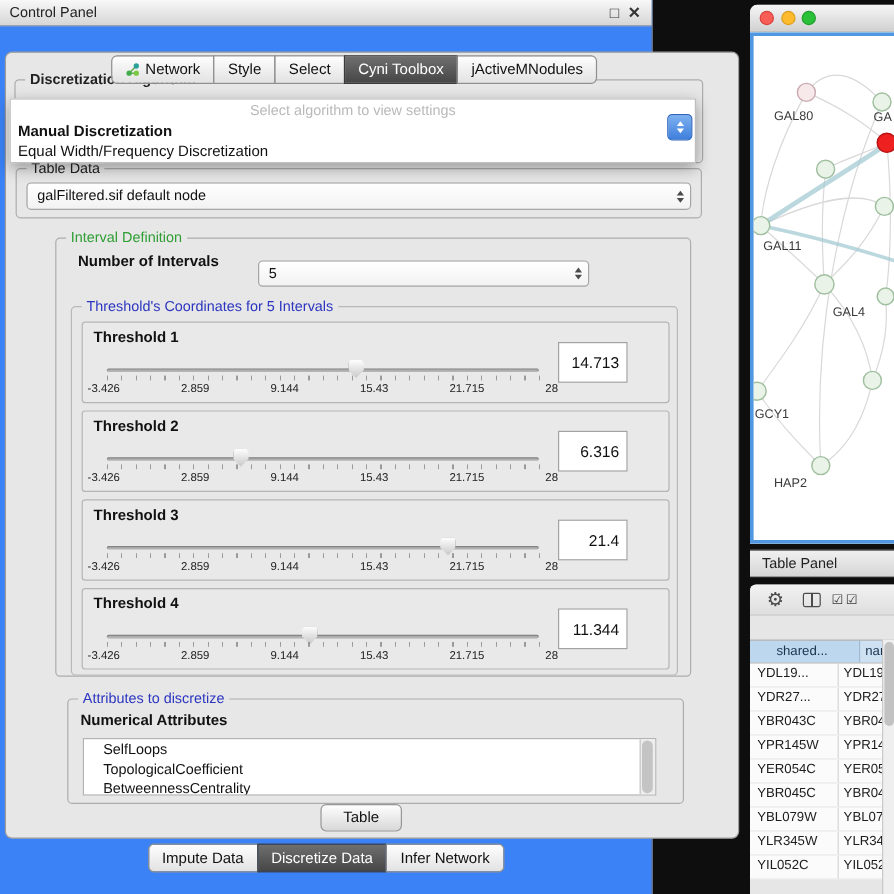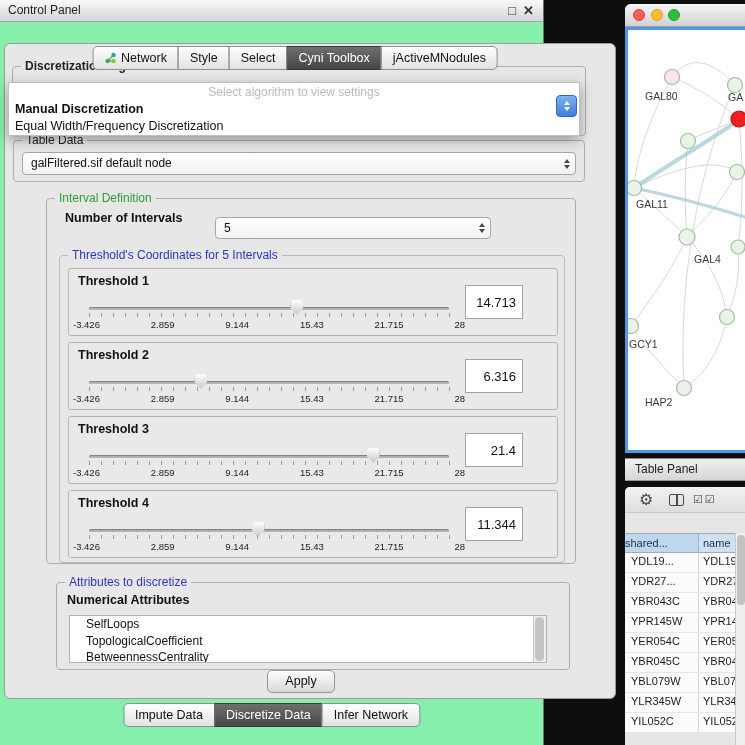--- a/index.html
+++ b/index.html
@@ -1,21 +1,21 @@
 <!DOCTYPE html>
 <html><head>
 <meta charset="utf-8">
 <style>
   *{box-sizing:border-box;margin:0;padding:0;}
   html,body{width:745px;height:745px;overflow:hidden;}
   body{font-family:"Liberation Sans",sans-serif;background:#0e0e0e;}
   #app{position:relative;width:745px;height:745px;overflow:hidden;background:#0e0e0e;}
 
   
-  .cp{position:absolute;left:0;top:0;width:544px;height:745px;background:#86efac;border-right:1px solid #6f6f6f;}
+  .cp{position:absolute;left:0;top:0;width:544px;height:745px;background:#3b82f6;border-right:1px solid #6f6f6f;}
   .cp-titlebar{position:absolute;left:0;top:0;right:0;height:22px;background:linear-gradient(#f8f8f8,#d6d6d6);border-bottom:1px solid #a6a6a6;}
   .cp-title{position:absolute;left:8px;top:0;line-height:21px;font-size:12px;color:#222;}
   .winbtn{position:absolute;top:0;line-height:21px;font-size:13px;color:#333;}
   .winbtn.sq{right:27px;}
   .winbtn.x{right:9px;font-weight:bold;}
 
   .tabrow{position:absolute;top:46px;left:50%;transform:translateX(-50%);display:flex;z-index:5;padding-left:47px;}
   .tab{height:24px;line-height:22px;padding:0 11px;font-size:12.5px;color:#111;background:linear-gradient(#fefefe,#e2e2e2);border:1px solid #8f8f8f;margin-left:-1px;display:flex;align-items:center;gap:5px;white-space:nowrap;}
   .tab:first-child{border-radius:5px 0 0 5px;margin-left:0;}
   .tab:last-child{border-radius:0 5px 5px 0;}
@@ -76,21 +76,21 @@
 
   
   .tp-bar{position:absolute;left:625px;top:458px;width:126px;height:23px;background:linear-gradient(#f0f0f0,#d6d6d6);border-top:1px solid #8a8a8a;border-bottom:1px solid #979797;}
   .tp-bar span{position:absolute;left:10px;line-height:21px;font-size:12px;color:#222;}
   .tblwin{position:absolute;left:625px;top:487px;width:126px;height:258px;background:#e6e6e6;border-radius:5px 5px 0 0;overflow:hidden;}
   .tbl-toolbar{position:absolute;left:0;top:0;right:0;height:26px;background:linear-gradient(#f2f2f2,#dedede);border-bottom:1px solid #c9c9c9;}
   .gear{position:absolute;left:14px;top:3px;font-size:16px;color:#4a4a4a;}
   .colicon{position:absolute;left:44px;top:7px;width:15px;height:12px;border:1.5px solid #4a4a4a;border-radius:2px;background-image:linear-gradient(to right,transparent 6px,#4a4a4a 6px,#4a4a4a 7.5px,transparent 7.5px);}
   .checks{position:absolute;left:68px;top:6px;font-size:11px;color:#3c3c3c;letter-spacing:2px;}
   .tbl-header{position:absolute;left:0;top:46px;right:0;height:20px;display:flex;border-top:1px solid #a9a9a9;border-bottom:1px solid #a9a9a9;}
-  .hc1{width:74px;background:#bcd7ee;border-right:1px solid #9ab4cc;font-size:11px;line-height:18px;padding-left:0;color:#19324a;overflow:hidden;white-space:nowrap;}
+  .hc1{width:92px;background:#bcd7ee;border-right:1px solid #9ab4cc;font-size:11px;line-height:18px;padding-left:22px;color:#19324a;overflow:hidden;white-space:nowrap;}
   .hc2{flex:1;background:#cde1f2;font-size:11px;line-height:18px;padding-left:4px;color:#19324a;overflow:hidden;white-space:nowrap;}
   .tbl-rows{position:absolute;left:0;top:66px;width:110px;}
   .trow{display:flex;height:20px;background:#fbfbfb;border-bottom:1px solid #e6e6e6;}
   .tc1{width:74px;font-size:11px;line-height:17px;padding-left:6px;color:#1c1c1c;border-right:1px solid #d6d6d6;overflow:hidden;white-space:nowrap;}
   .tc2{flex:1;font-size:11px;line-height:17px;padding-left:4px;color:#1c1c1c;overflow:hidden;white-space:nowrap;}
   .tscroll{position:absolute;left:110px;top:46px;bottom:0;width:11px;background:#efefef;border-left:1px solid #c9c9c9;}
   .tthumb{position:absolute;left:1px;top:2px;width:8px;height:70px;background:#c2c2c2;border-radius:4px;}
 
   svg text{font-family:"Liberation Sans",sans-serif;}
 </style>
@@ -249,21 +249,21 @@
       <div class="listbox">
         <div class="litem">SelfLoops</div>
         <div class="litem">TopologicalCoefficient</div>
         <div class="litem">BetweennessCentrality</div>
         <div class="lscroll">
             <div class="lthumb"></div>
           </div>
       </div>
     </div>
 
-    <div class="btn">Apply</div>
+    <div class="btn">Table</div>
 
     <div class="bottomtabs">
       <div class="tab">
         <span>Impute Data</span>
       </div>
       <div class="tab sel">
         <span>Discretize Data</span>
       </div>
       <div class="tab">
         <span>Infer Network</span>

